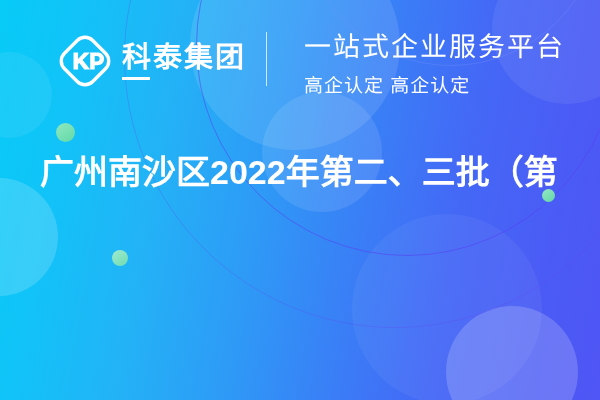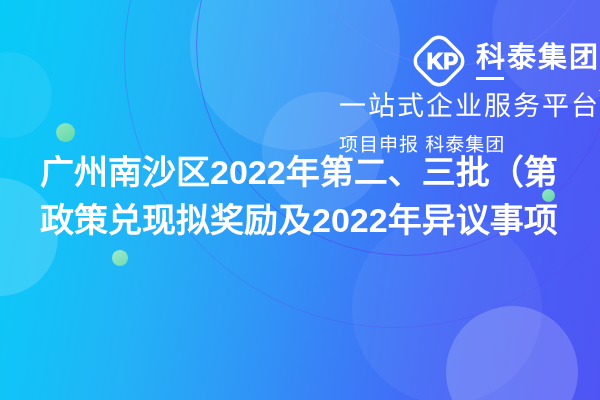--- a/index.html
+++ b/index.html
@@ -108,22 +108,21 @@
            background: linear-gradient(145deg,#9fead0,#6fdcb0); }
   .dot-c { left: 542px; top: 189px; width: 13px; height: 13px;
            background: linear-gradient(145deg,#95e7c4,#62d7a6); }
 
   
   #header {
     position: absolute;
     left: 0; top: 32px;
     width: 600px; height: 92px;
     display: flex;
-    align-items: flex-end;
-    flex-direction: column;
+    align-items: flex-start;
   }
 
   #logo-block {
     display: flex;
     align-items: center;
     margin-left: 56px;
   }
 
   #logo-mark {
     width: 58px;
@@ -264,23 +263,22 @@
           <span class="en-rule"></span>
         </span>
       </span>
 
     </div>
 
     <div id="divider"></div>
 
     <div id="tagline-block">
       <span id="tagline-main">一站式企业服务平台</span>
-      <span id="tagline-sub">项目申报 科泰集团</span>
+      <span id="tagline-sub">高企认定 高企认定</span>
     </div>
 
   </div>
 
   <div id="title-block">
     <span class="title-line">广州南沙区2022年第二、三批（第</span>
-    <span class="title-line">政策兑现拟奖励及2022年异议事项</span>
   </div>
 
 </div>
 
 </body></html>

